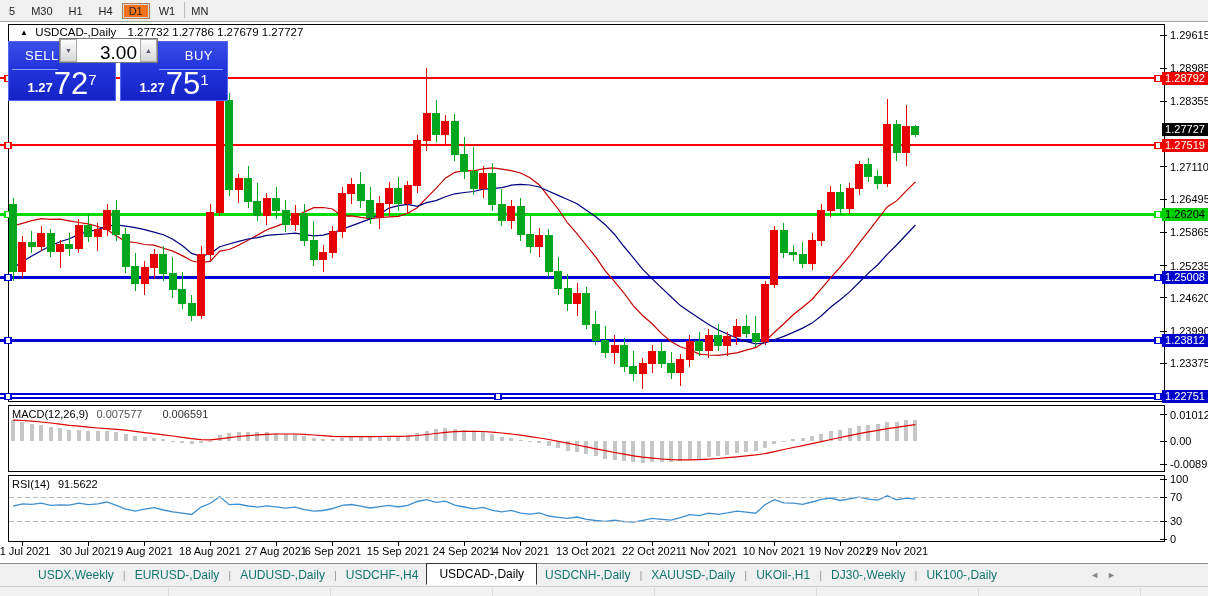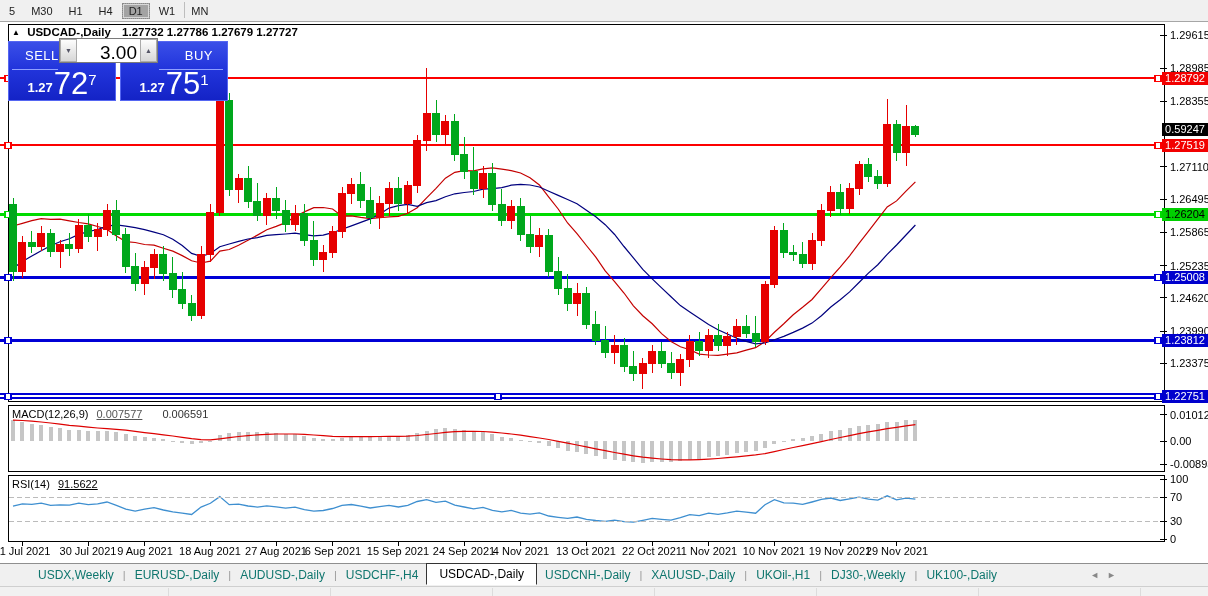--- a/index.html
+++ b/index.html
@@ -2,24 +2,24 @@
 <html><head>
 <meta charset="utf-8">
 <style>
   html,body{margin:0;padding:0;background:#fff;}
   .screen{position:relative;width:1208px;height:596px;background:#fff;overflow:hidden;
           font-family:"Liberation Sans",sans-serif;font-size:11px;color:#000;}
   
   .toolbar{position:absolute;left:0;top:0;width:1208px;height:21px;background:#f0f0f0;
            border-bottom:1px solid #a6a6a6;display:flex;align-items:center;}
   .tf-btn{padding:2px 7px;margin-left:2px;color:#222;cursor:default;}
-  .tf-btn.active{background:#a3a3a3;border:1px dotted #8a8a8a;box-shadow:inset 0 0 0 1px #d8d8d8;padding:1px 6px;}
+  .tf-btn.active{background:#f97316;border:1px dotted #8a8a8a;box-shadow:inset 0 0 0 1px #d8d8d8;padding:1px 6px;}
   .tb-div{position:absolute;left:184px;top:2px;bottom:3px;width:1px;background:#bdbdbd;}
   
-  .chart-title{position:absolute;left:12px;top:26px;font-weight:700;font-size:11.5px;white-space:nowrap;}
+  .chart-title{position:absolute;left:20px;top:26px;font-weight:400;font-size:11.5px;white-space:nowrap;}
   .chart-title .tri{font-size:8px;position:relative;top:-1px;margin-right:4px;}
   .chart-title .ohlc{margin-left:8px;}
   
   .trade-panel{position:absolute;left:8px;top:38px;width:220px;height:62px;}
   .tp-block{position:absolute;top:3px;height:58px;background:linear-gradient(180deg,#3a4fe8 0%,#2235dc 45%,#1423c6 100%);
             border:1px solid #5566f2;}
   .tp-sell{left:0;width:106px;} .tp-buy{left:112px;width:106px;}
   .tp-btnlabel{position:absolute;top:6px;color:#fff;font-size:13px;letter-spacing:.5px;}
   .tp-sep{position:absolute;top:27px;height:1px;background:#8fa0ff;}
   .tp-price{position:absolute;bottom:1px;left:0;right:0;display:flex;align-items:flex-end;justify-content:center;color:#fff;}
@@ -30,21 +30,21 @@
            display:flex;align-items:stretch;}
   .spin-btn{width:15px;display:flex;align-items:center;justify-content:center;font-size:7px;color:#556;
             background:linear-gradient(#fdfdfd,#d7d7d7);border:1px solid #aaa;}
   .spin-val{flex:1;text-align:right;font-size:19px;padding:3px 3px 0 0;}
   
   .ptick{position:absolute;left:1170px;width:40px;text-align:left;height:12px;line-height:12px;}
   .pbadge{position:absolute;left:1162px;width:46px;height:13px;line-height:13px;text-align:center;font-size:11px;}
   .b-red{background:#f20000;color:#fff;} .b-black{background:#000;color:#fff;}
   .b-green{background:#00cf00;color:#000;} .b-blue{background:#0000cd;color:#fff;}
   .ind-label{position:absolute;white-space:nowrap;}
-  .ind-label .v1{margin-left:5px;text-decoration:underline;} .ind-label .v2{margin-left:17px;}
+  .ind-label .v1{margin-left:5px;} .ind-label .v2{margin-left:17px;}
   .dlabel{position:absolute;top:545px;width:80px;margin-left:-40px;text-align:center;}
   
   .tabbar{position:absolute;left:0;top:563px;width:1208px;height:23px;background:#f0f0f0;
           border-top:1px solid #8f8f8f;display:flex;align-items:center;padding-left:30px;box-sizing:border-box;}
   .tab{padding:20px 8px;color:#0f766e;font-size:12px;white-space:nowrap;}
   .tab.active{background:#fff;border:1px solid #333;border-bottom:1px solid #fff;color:#000;padding:3px 12px;position:relative;top:-1px;}
   .tabsep{color:#999;margin:0 1px;}
   .tab-arrows{position:absolute;right:84px;top:6px;color:#888;font-size:9px;letter-spacing:8px;}
   .bottomstrip{position:absolute;left:0;top:586px;width:1208px;height:10px;background:#f1f1f1;border-top:1px solid #cfcfcf;}
   .bs-mark{position:absolute;top:1px;bottom:1px;width:1px;background:#dcdcdc;}
@@ -472,21 +472,21 @@
       <div class="ptick" style="top: 62px;">1.28985</div>
       <div class="ptick" style="top: 95px;">1.28355</div>
       <div class="ptick" style="top: 161px;">1.27110</div>
       <div class="ptick" style="top: 193px;">1.26495</div>
       <div class="ptick" style="top: 226px;">1.25865</div>
       <div class="ptick" style="top: 260px;">1.25235</div>
       <div class="ptick" style="top: 292px;">1.24620</div>
       <div class="ptick" style="top: 325px;">1.23990</div>
       <div class="ptick" style="top: 357px;">1.23375</div>
       <div class="pbadge b-red" style="top: 72px;">1.28792</div>
-      <div class="pbadge b-black" style="top: 123px;">0.59247</div>
+      <div class="pbadge b-black" style="top: 123px;">1.27727</div>
       <div class="pbadge b-red" style="top: 139px;">1.27519</div>
       <div class="pbadge b-green" style="top: 208px;">1.26204</div>
       <div class="pbadge b-blue" style="top: 271px;">1.25008</div>
       <div class="pbadge b-blue" style="top: 334px;">1.23812</div>
       <div class="pbadge b-blue" style="top: 390px;">1.22751</div>
       <div class="ptick" style="top: 409px;">0.010127</div>
       <div class="ptick" style="top: 435px;">0.00</div>
       <div class="ptick" style="top: 458px;">-0.008935</div>
       <div class="ptick" style="top: 473px;">100</div>
       <div class="ptick" style="top: 491px;">70</div>

